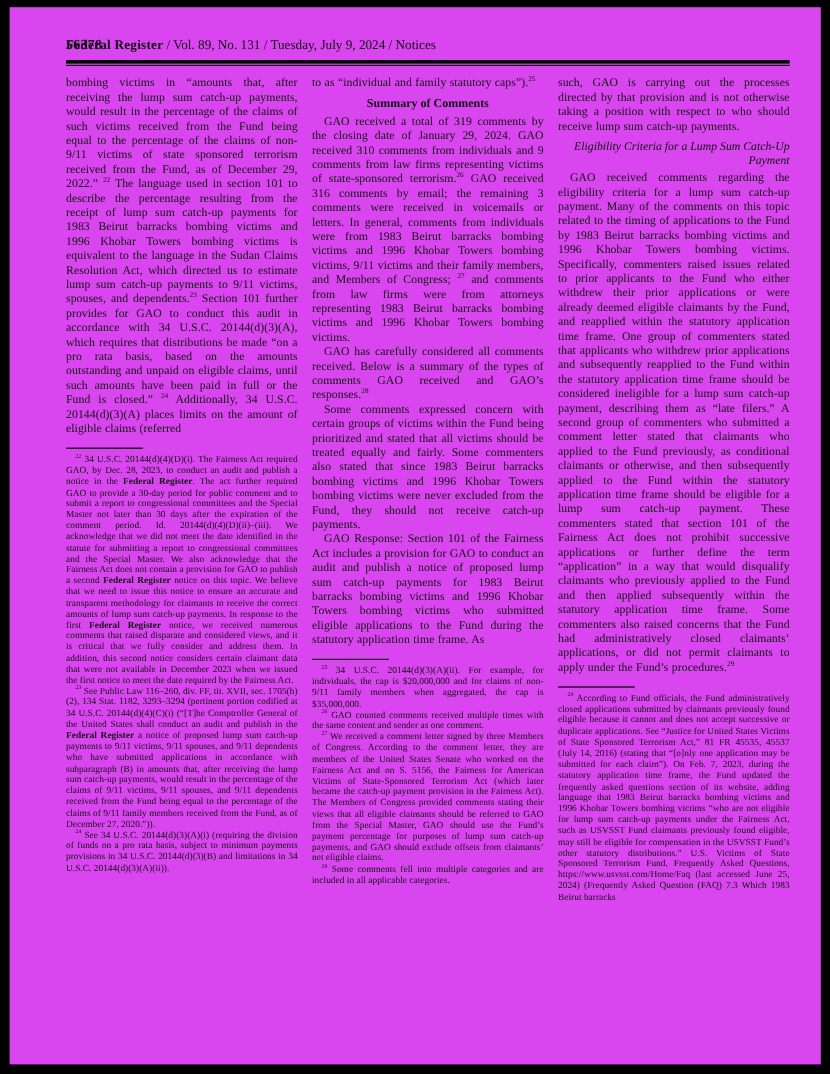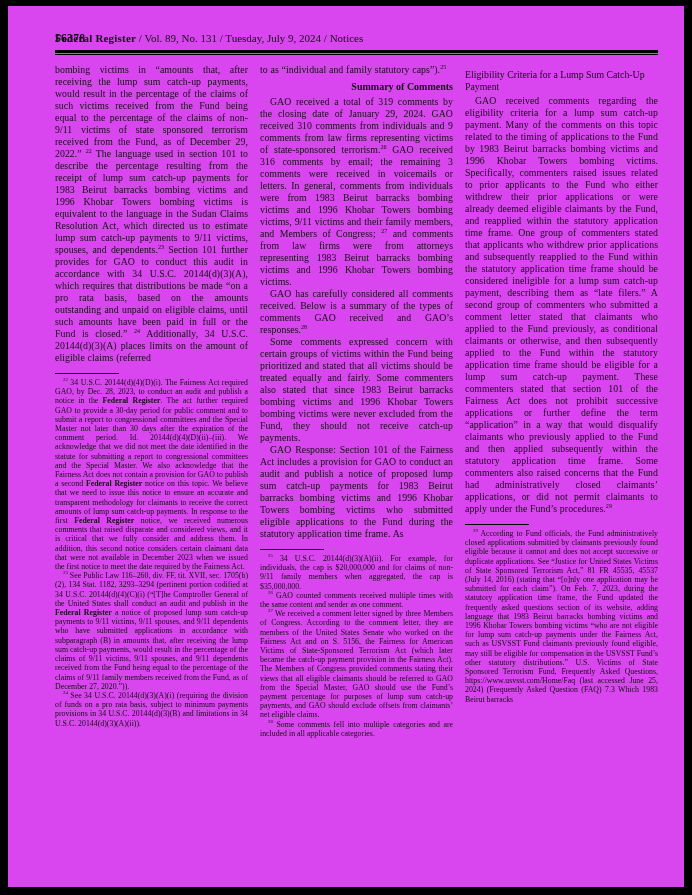--- a/index.html
+++ b/index.html
@@ -26,25 +26,25 @@
   .columns { display:flex; gap:12px; margin:9px 26px 0 47px; }
   .col { flex:1 1 0; min-width:0; }
   p { margin:0; }
   .para {
     font-size:9.8px; line-height:12px; text-align:justify;
     letter-spacing:.05px; word-spacing:.3px;
   }
   .para.indent { text-indent:10px; }
   .head-bold {
     font-weight:bold; font-size:10px; line-height:12px;
-    margin:5px 0 3px; text-align:right;
+    margin:5px 0 3px; text-align:center;
   }
   .head-italic {
-    font-size:9.8px; line-height:11.5px;
-    margin:5px 0 3px; text-align:left;
+    font-style:italic; font-size:9.8px; line-height:11.5px;
+    margin:5px 0 3px; text-align:right;
   }
   .footnote {
     font-size:7.8px; line-height:9.2px; text-align:justify;
     text-indent:8px; letter-spacing:.02px;
   }
   .fn-sep { width:64px; border-top:1px solid #000; margin:9px 0 4px; }
   sup { font-size:.62em; line-height:0; vertical-align:super; letter-spacing:0; }
   .b { font-weight:bold; }
   .i { }
 </style>
@@ -77,19 +77,20 @@
         <p class="para indent"><span>GAO has carefully considered all comments received. Below is a summary of the types of comments GAO received and GAO’s responses.</span><sup>28</sup></p>
         <p class="para indent"><span>Some comments expressed concern with certain groups of victims within the Fund being prioritized and stated that all victims should be treated equally and fairly. Some commenters also stated that since 1983 Beirut barracks bombing victims and 1996 Khobar Towers bombing victims were never excluded from the Fund, they should not receive catch-up payments.</span></p>
         <p class="para indent"><span class="i">GAO Response: </span><span>Section 101 of the Fairness Act includes a provision for GAO to conduct an audit and publish a notice of proposed lump sum catch-up payments for 1983 Beirut barracks bombing victims and 1996 Khobar Towers bombing victims who submitted eligible applications to the Fund during the statutory application time frame. As</span></p>
         <div class="fn-sep"></div>
         <p class="footnote"><sup>25</sup><span> 34 U.S.C. 20144(d)(3)(A)(ii). For example, for individuals, the cap is $20,000,000 and for claims of non-9/11 family members when aggregated, the cap is $35,000,000.</span></p>
         <p class="footnote"><sup>26</sup><span> GAO counted comments received multiple times with the same content and sender as one comment.</span></p>
         <p class="footnote"><sup>27</sup><span> We received a comment letter signed by three Members of Congress. According to the comment letter, they are members of the United States Senate who worked on the Fairness Act and on S. 5156, the Fairness for American Victims of State-Sponsored Terrorism Act (which later became the catch-up payment provision in the Fairness Act). The Members of Congress provided comments stating their views that all eligible claimants should be referred to GAO from the Special Master, GAO should use the Fund’s payment percentage for purposes of lump sum catch-up payments, and GAO should exclude offsets from claimants’ net eligible claims.</span></p>
         <p class="footnote"><sup>28</sup><span> Some comments fell into multiple categories and are included in all applicable categories.</span></p>
       </div>
       <div class="col">
+        <p class="para"><span>such, GAO is carrying out the processes directed by that provision and is not otherwise taking a position with respect to who should receive lump sum catch-up payments.</span></p>
         <p class="head-italic"><span>Eligibility Criteria for a Lump Sum Catch-Up Payment</span></p>
         <p class="para indent"><span>GAO received comments regarding the eligibility criteria for a lump sum catch-up payment. Many of the comments on this topic related to the timing of applications to the Fund by 1983 Beirut barracks bombing victims and 1996 Khobar Towers bombing victims. Specifically, commenters raised issues related to prior applicants to the Fund who either withdrew their prior applications or were already deemed eligible claimants by the Fund, and reapplied within the statutory application time frame. One group of commenters stated that applicants who withdrew prior applications and subsequently reapplied to the Fund within the statutory application time frame should be considered ineligible for a lump sum catch-up payment, describing them as “late filers.” A second group of commenters who submitted a comment letter stated that claimants who applied to the Fund previously, as conditional claimants or otherwise, and then subsequently applied to the Fund within the statutory application time frame should be eligible for a lump sum catch-up payment. These commenters stated that section 101 of the Fairness Act does not prohibit successive applications or further define the term “application” in a way that would disqualify claimants who previously applied to the Fund and then applied subsequently within the statutory application time frame. Some commenters also raised concerns that the Fund had administratively closed claimants’ applications, or did not permit claimants to apply under the Fund’s procedures.</span><sup>29</sup></p>
         <div class="fn-sep"></div>
         <p class="footnote"><sup>29</sup><span> According to Fund officials, the Fund administratively closed applications submitted by claimants previously found eligible because it cannot and does not accept successive or duplicate applications. See “Justice for United States Victims of State Sponsored Terrorism Act,” 81 FR 45535, 45537 (July 14, 2016) (stating that “[o]nly one application may be submitted for each claim”). On Feb. 7, 2023, during the statutory application time frame, the Fund updated the frequently asked questions section of its website, adding language that 1983 Beirut barracks bombing victims and 1996 Khobar Towers bombing victims “who are not eligible for lump sum catch-up payments under the Fairness Act, such as USVSST Fund claimants previously found eligible, may still be eligible for compensation in the USVSST Fund’s other statutory distributions.” U.S. Victims of State Sponsored Terrorism Fund, </span><span class="i">Frequently Asked Questions, https://www.usvsst.com/Home/Faq</span><span> (last accessed June 25, 2024) (Frequently Asked Question (FAQ) 7.3 Which 1983 Beirut barracks</span></p>
       </div>
     </div>
 </div>
 
 </body></html>

